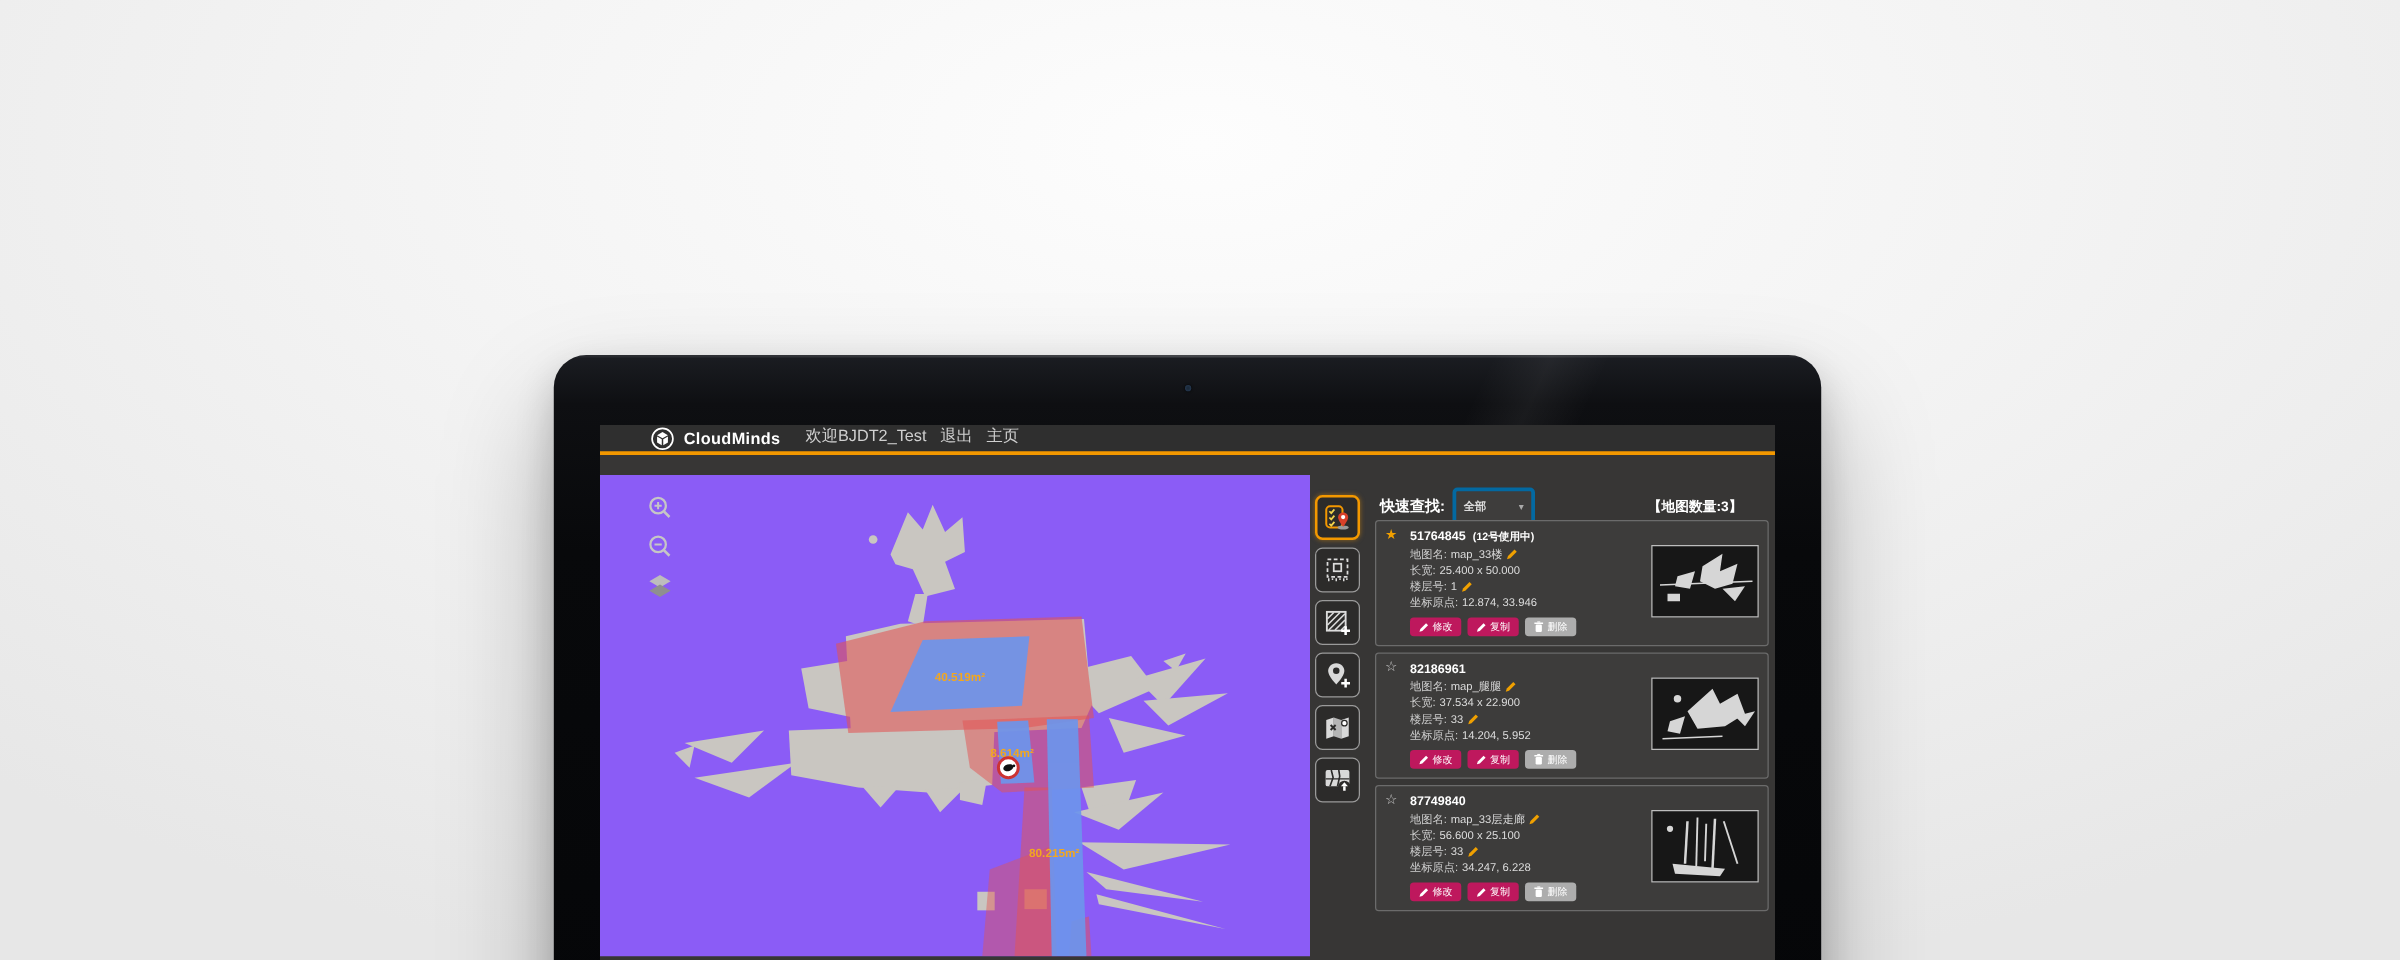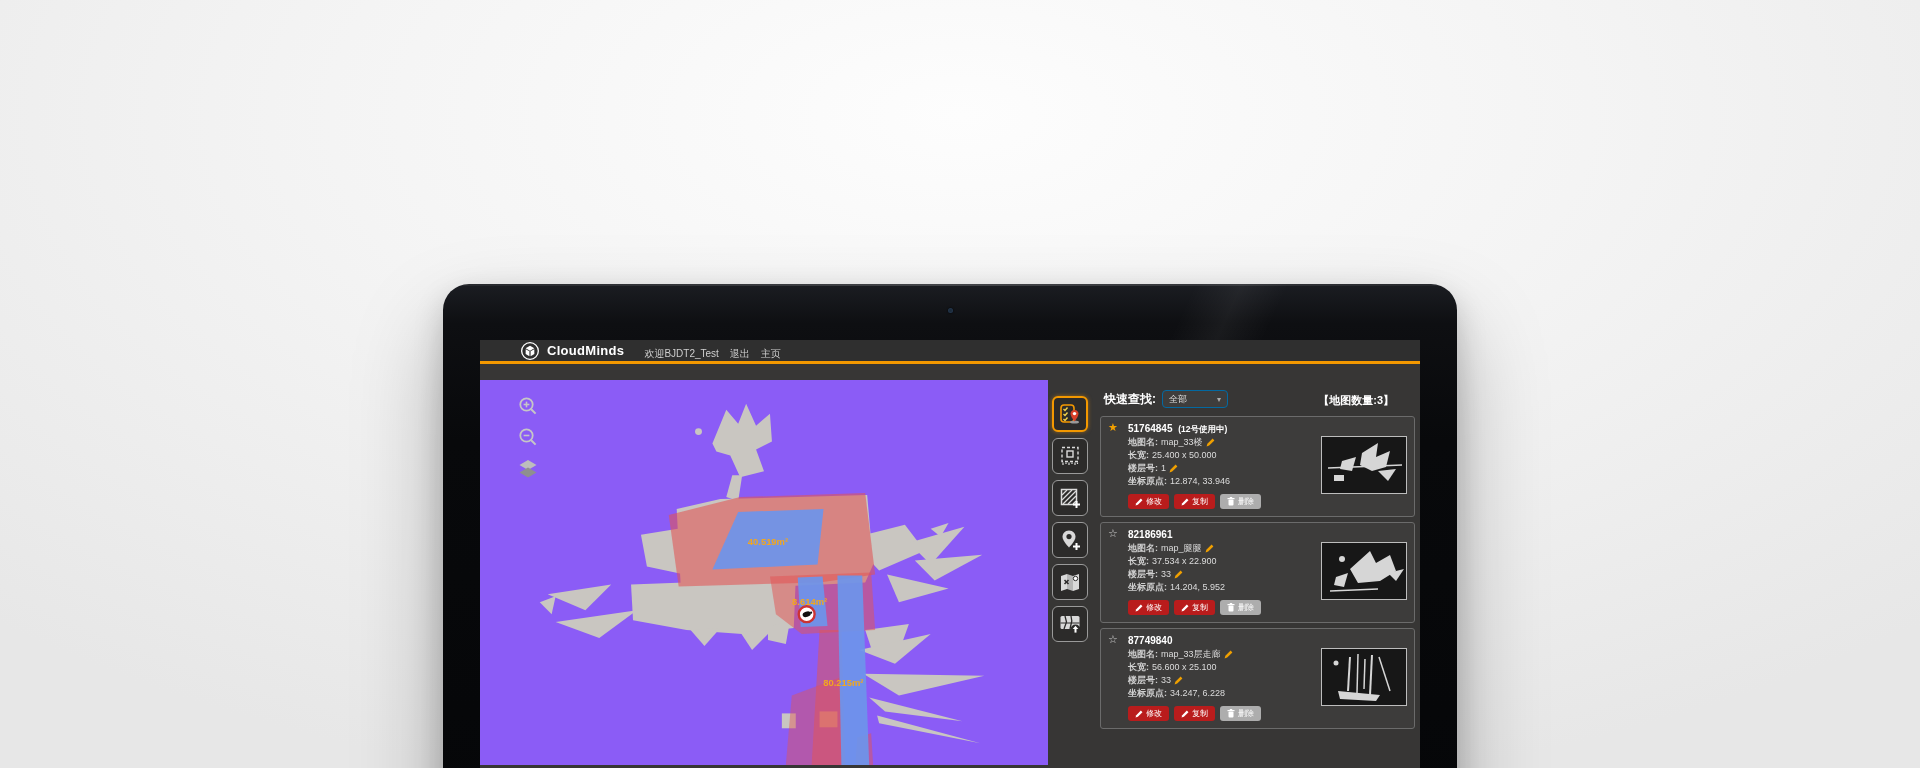--- a/index.html
+++ b/index.html
@@ -21,21 +21,21 @@
   .screen{position:absolute;left:37px;top:56px;width:940px;height:500px;background:#000;overflow:hidden;}
 
   
   .ui{position:absolute;inset:0;background:#373635;color:#e8e8e8;}
 
   
   .hd{position:absolute;top:0;left:0;right:0;height:24px;background:#2f2f2f;
     border-bottom:3px solid #f39800;display:flex;align-items:stretch;box-sizing:border-box;}
   .brand{display:flex;align-items:center;margin-left:40px;gap:7px;}
   .brand-name{font-size:13px;font-weight:bold;color:#fff;letter-spacing:.3px;}
-  .session{display:flex;align-items:flex-end;gap:11px;margin-left:20px;font-size:10px;color:#cfcfcf;}
+  .session{display:flex;align-items:flex-start;gap:11px;margin-left:20px;font-size:13px;color:#cfcfcf;}
   .session a{color:#cfcfcf;text-decoration:none;cursor:pointer;}
   .hd-spacer{flex:1;}
   .nav{display:flex;align-items:stretch;font-size:11px;color:#ededed;margin-right:14px;}
   .nav-item{display:flex;align-items:center;padding:0 17px;cursor:pointer;font-weight:600;}
   .nav-item.active{background:#f39800;color:#46330a;}
 
   
   .content{position:absolute;top:40px;left:0;right:0;bottom:0;}
   .map-area{position:absolute;left:0;top:0;width:568px;height:385px;background:#8b5cf6;text-align:right;}
   .map-canvas{position:absolute;inset:0;}
@@ -43,41 +43,41 @@
   .mc-btn{width:24px;height:24px;cursor:pointer;display:flex;align-items:center;justify-content:center;}
 
   
   .tool-col{position:absolute;left:572px;top:16px;display:flex;flex-direction:column;gap:6px;}
   .tool-btn{width:36px;height:36px;box-sizing:border-box;border:1px solid #9a9a9a;border-radius:6px;
     background:#2c2b2a;display:flex;align-items:center;justify-content:center;cursor:pointer;}
   .tool-btn.active{border:2px solid #f39800;box-shadow:0 0 4px rgba(243,152,0,.5);}
 
   
   .panel{position:absolute;left:616px;top:0;width:324px;bottom:0;}
-  .panel-head{display:flex;align-items:flex-end;padding:10px 26px 5px 8px;}
+  .panel-head{display:flex;align-items:center;padding:10px 26px 5px 8px;}
   .search-label{font-size:12px;font-weight:bold;color:#fff;}
-  .filter{margin-left:6px;width:66px;height:18px;box-sizing:border-box;border:1px solid #0369a1;
+  .filter{margin-left:6px;width:66px;height:18px;box-sizing:border-box;border:3px solid #0369a1;
     border-radius:4px;background:#3e3d3c;display:flex;align-items:center;justify-content:space-between;
-    padding:0 6px;font-size:9px;color:#ddd;cursor:pointer;}
+    padding:12px 6px;font-size:9px;color:#ddd;cursor:pointer;font-weight:bold;}
   .filter .chev{font-size:8px;color:#aaa;}
   .count{margin-left:auto;font-size:11px;font-weight:bold;color:#fff;}
   .cards{position:absolute;left:4px;right:5px;top:36px;display:flex;flex-direction:column;gap:5px;}
   .card{position:relative;height:101px;box-sizing:border-box;border:1px solid #6b6b6b;border-radius:3px;
     background:#3d3c3b;padding:5px 8px;cursor:pointer;}
   .star{position:absolute;left:7px;top:4px;font-size:11px;color:#c9c9c9;cursor:pointer;}
   .star.filled{color:#f2a000;}
   .card-title{margin-left:19px;font-size:10px;font-weight:bold;color:#fff;line-height:14px;}
   .card-title .sfx{font-size:8.5px;margin-left:3px;}
   .fld{margin-left:19px;font-size:9px;color:#dcdcdc;line-height:13px;display:flex;align-items:center;gap:3px;}
-  .fld .lab{color:#cfcfcf;font-weight:bold;}
+  .fld .lab{color:#cfcfcf;}
   .pencil{width:9px;height:9px;flex:none;}
   .card-btns{position:absolute;left:27px;bottom:7px;display:flex;gap:5px;}
   .cbtn{height:15px;border-radius:3px;border:none;display:inline-flex;align-items:center;gap:3px;
     padding:0 7px;font-size:8px;color:#fff;cursor:pointer;font-family:inherit;}
-  .cbtn.orange{background:#b91c1c;}
+  .cbtn.orange{background:#be185d;}
   .cbtn.gray{background:#adadad;}
   .thumb{position:absolute;right:7px;top:19px;width:84px;height:56px;background:#171717;
     border:1px solid #bdbdbd;}
 
   text.arealabel{fill:#f2a71f;font-size:9.5px;font-weight:bold;font-family:"Liberation Sans",sans-serif;}
 </style>
 </head>
 <body>
 
 <div class="laptop">

